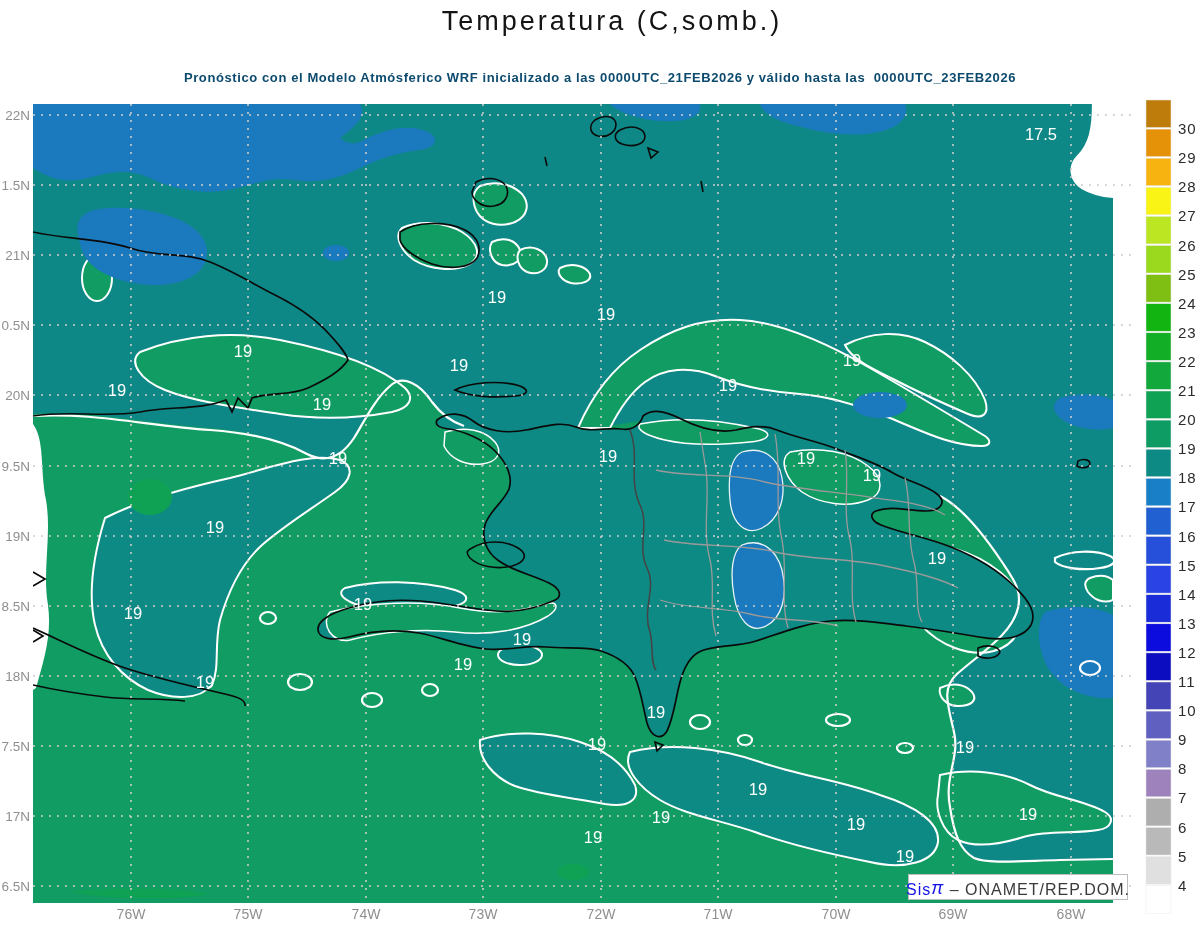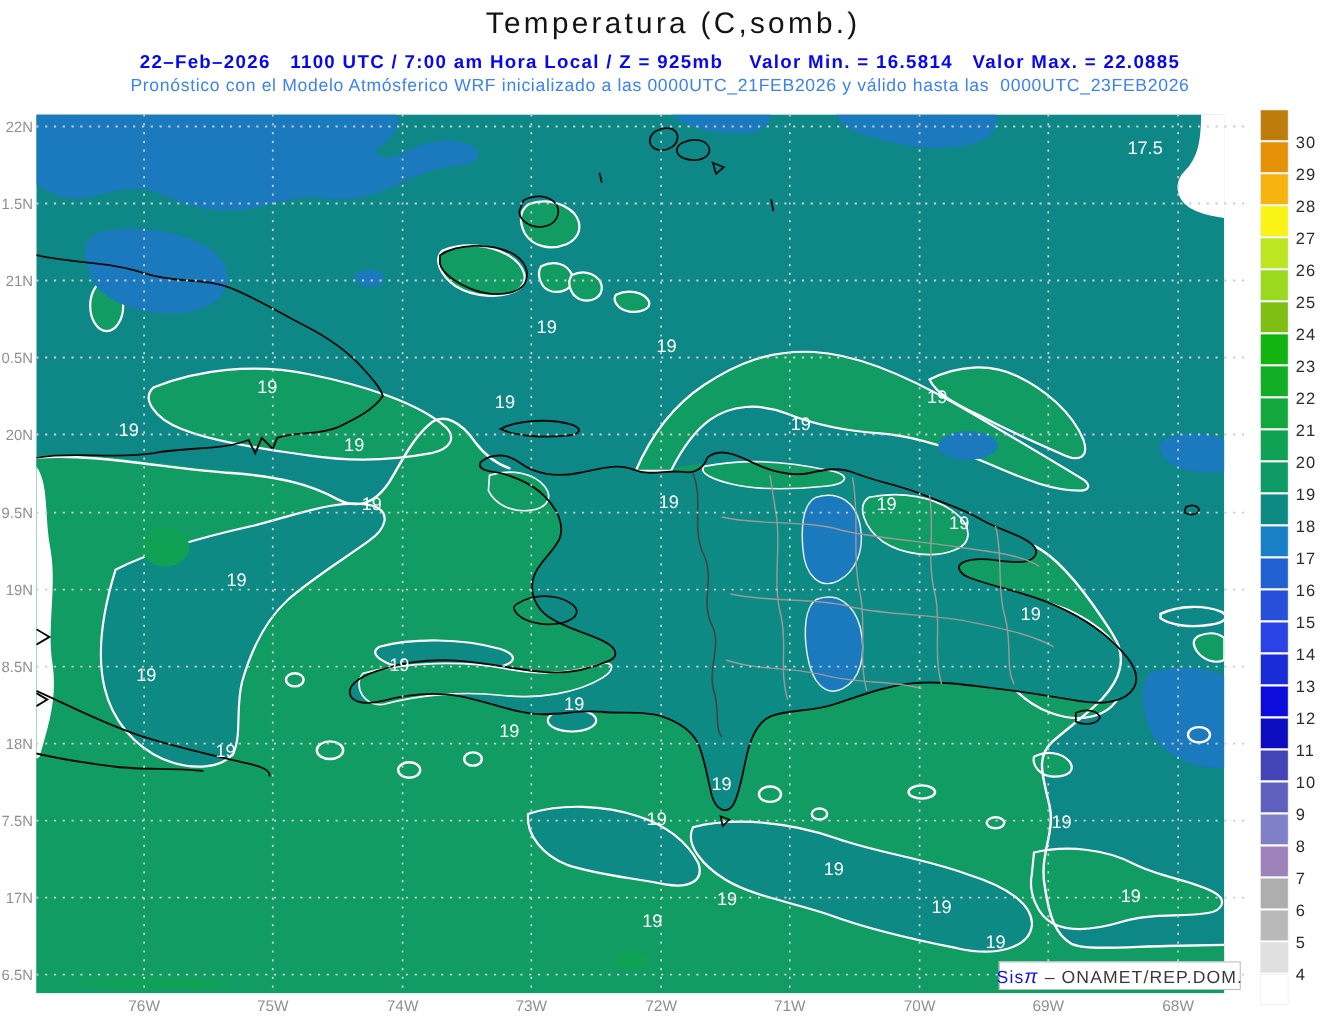--- a/index.html
+++ b/index.html
@@ -1,35 +1,34 @@
 <!DOCTYPE html>
 <html><head>
 <meta charset="utf-8">
 <style>
   html,body{margin:0;padding:0;background:#fff;}
   .page{position:relative;width:1200px;height:927px;background:#ffffff;
         font-family:"Liberation Sans",sans-serif;overflow:hidden;}
   .hdr{position:absolute;left:0;width:1200px;text-align:center;white-space:pre;}
   .title{top:6px;font-size:27px;letter-spacing:3px;color:#141414;padding-left:12px;}
   .sub1{top:47px;font-size:17px;letter-spacing:1.2px;color:#0707f2;font-weight:bold;}
-  .sub2{top:70px;font-size:16px;letter-spacing:0.6px;color:#3b82f6;font-weight:normal;}
+  .sub2{top:70px;font-size:13px;letter-spacing:0.6px;color:#0c4a6e;font-weight:bold;}
   .brandbox{position:absolute;left:908px;top:874px;width:218px;height:24px;background:#fff;
             border:1.5px solid #bdbdbd;display:flex;align-items:flex-end;justify-content:center;
             font-size:16px;letter-spacing:1px;color:#3a3a3a;white-space:pre;}
   .brand-sis{color:#1414e8;}
   .brand-pi{color:#1414e8;font-style:italic;font-size:18px;}
   svg text{font-family:"Liberation Sans",sans-serif;}
 </style>
 </head>
 <body>
 
 <div class="page">
 
   <div class="hdr title">Temperatura (C,somb.)</div>
-  <div class="hdr sub1">22–Feb–2026   1100 UTC / 7:00 am Hora Local / Z = 925mb    Valor Min. = 16.5814   Valor Max. = 22.0885</div>
   <div class="hdr sub2">Pronóstico con el Modelo Atmósferico WRF inicializado a las 0000UTC_21FEB2026 y válido hasta las  0000UTC_23FEB2026</div>
 
   <svg id="mapsvg" width="1200" height="927" viewBox="0 0 1200 927" xmlns="http://www.w3.org/2000/svg">
     <defs>
       <clipPath id="mapclip">
           <rect x="33" y="104" width="1080" height="799"></rect>
         </clipPath>
     </defs>
 
     <g clip-path="url(#mapclip)">

